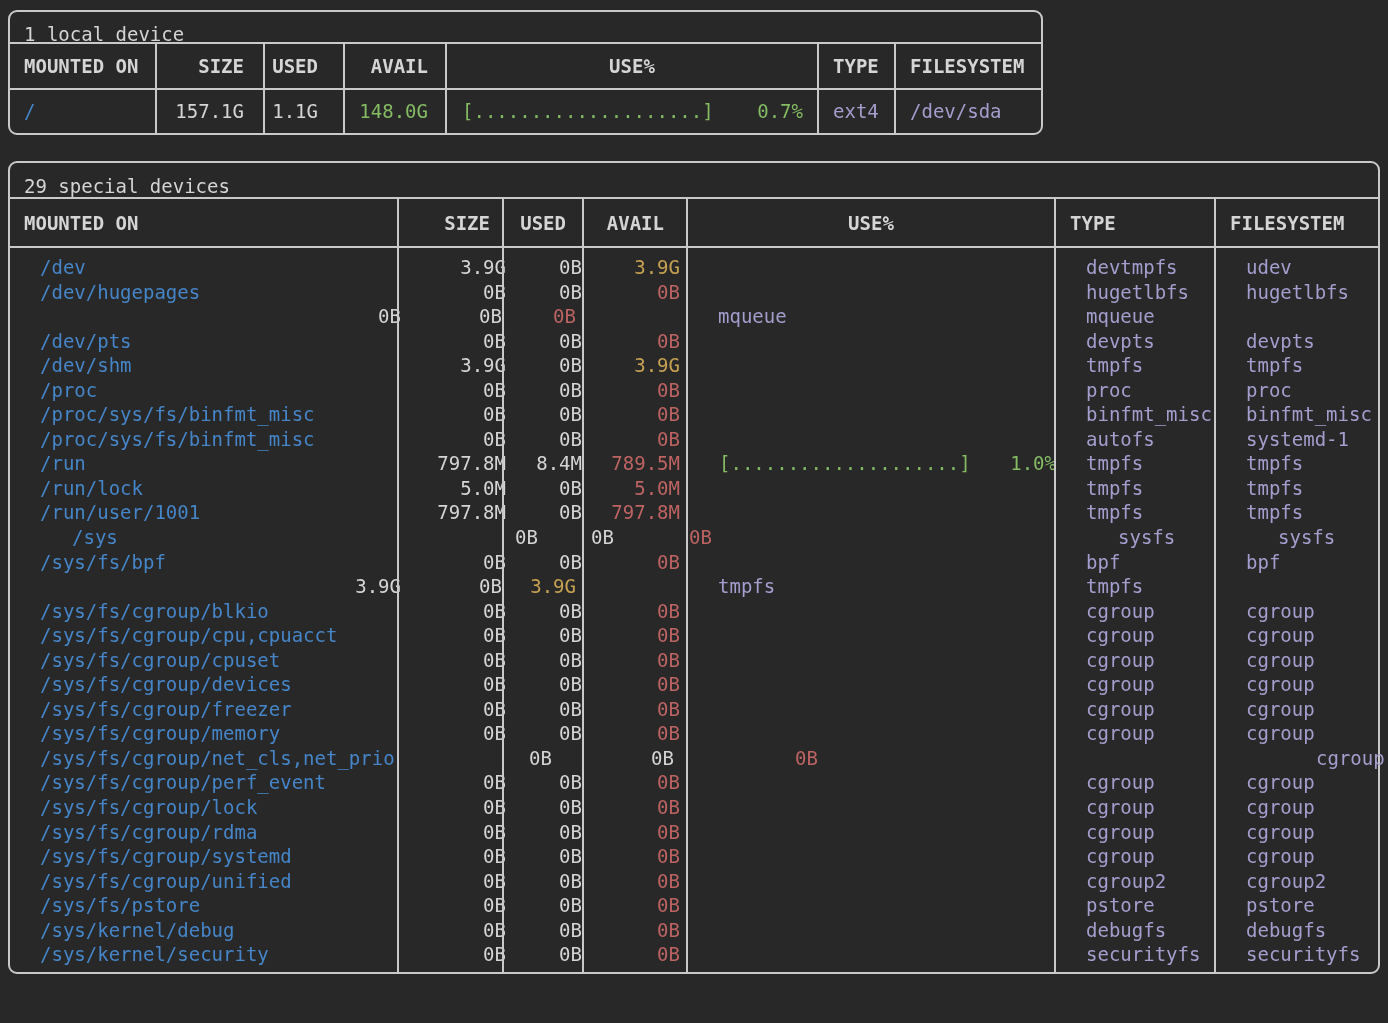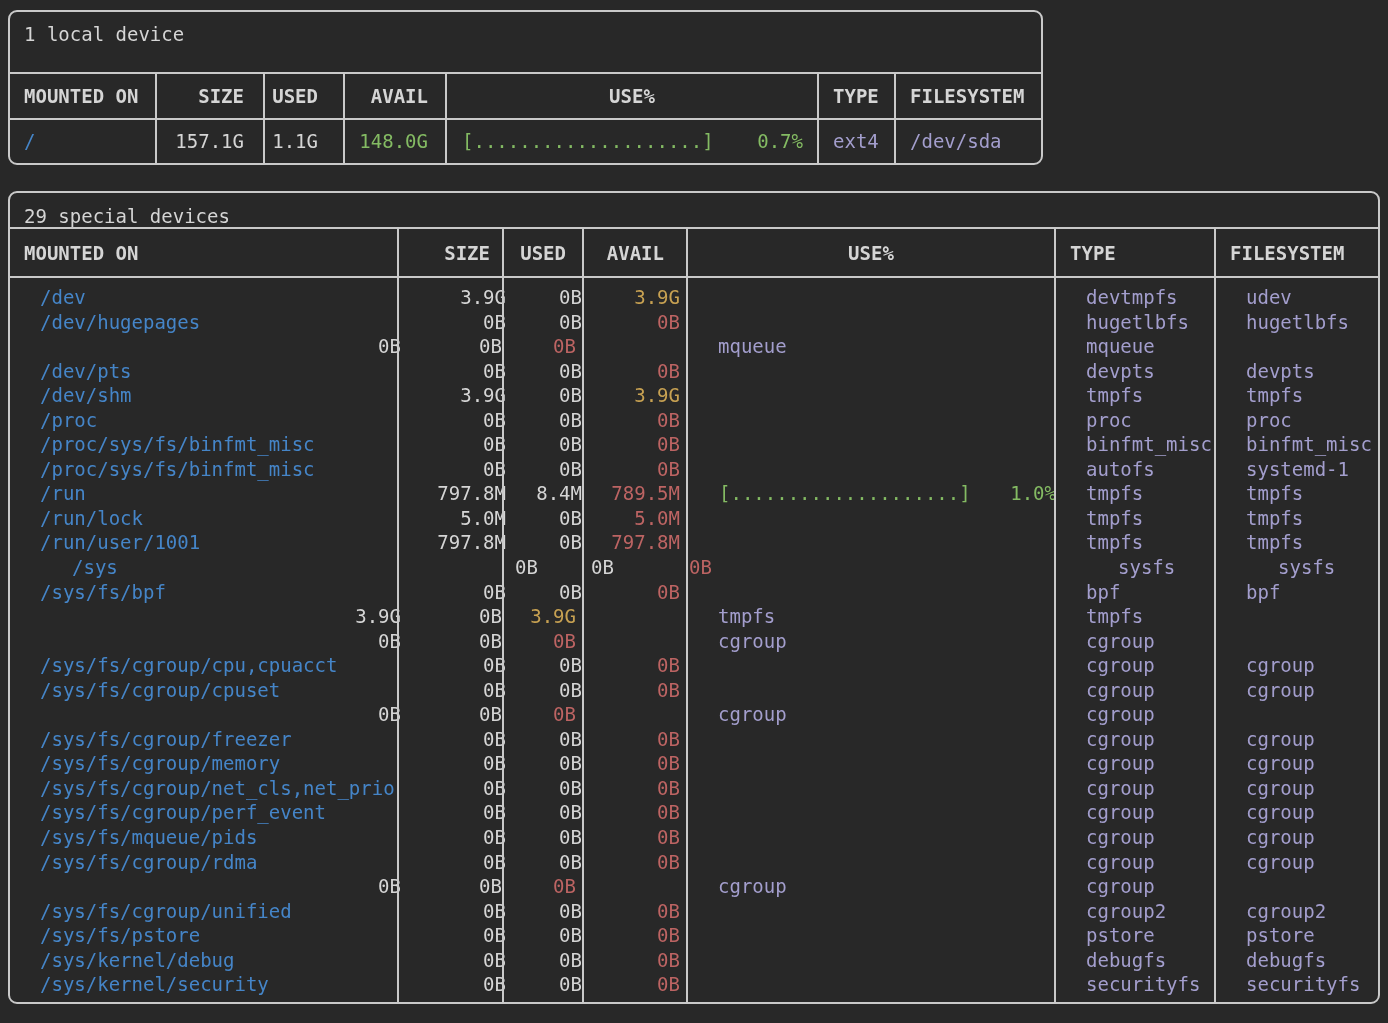--- a/index.html
+++ b/index.html
@@ -13,21 +13,21 @@
     width:1388px;height:1023px;overflow:hidden;
     background:var(--bg);
     font-family:"DejaVu Sans Mono",monospace;
     font-size:19px;color:var(--text);
   }
   .page{padding:10px 0 0 8px;}
   .panel{border:2px solid var(--border);border-radius:9px;}
   .panel.t1{width:1035px;}
   .panel.t2{width:1372px;margin-top:26px;}
   .title-row{padding-left:14px;border-bottom:2px solid var(--border);white-space:pre;}
-  .t1 .title-row{height:62px;line-height:45px;}
+  .t1 .title-row{height:32px;line-height:45px;}
   .t2 .title-row{height:36px;line-height:46px;}
   .grid-area{position:relative;}
   .header-row{display:grid;align-items:center;border-bottom:2px solid var(--border);font-weight:bold;}
   .t1 .header-row{height:46px;}
   .t2 .header-row{height:49px;}
   .hcell{white-space:pre;overflow:hidden;}
   .hcell.col0{padding-left:14px;}
   .hcell.col1,.hcell.col2,.hcell.col3{text-align:right;}
   .hcell.col4{text-align:center;}
   .hcell.col5,.hcell.col6{padding-left:15px;}
@@ -101,31 +101,31 @@
           <div class="row" style="grid-template-columns: 388px 105px 80px 104px 368px 160px 1fr;"><div class="cell mount">/dev/shm</div><div class="cell num c-size">3.9G</div><div class="cell num c-used">0B</div><div class="cell num c-avail yellow">3.9G</div><div class="cell use "></div><div class="cell type">tmpfs</div><div class="cell fs">tmpfs</div></div>
           <div class="row" style="grid-template-columns: 388px 105px 80px 104px 368px 160px 1fr;"><div class="cell mount">/proc</div><div class="cell num c-size">0B</div><div class="cell num c-used">0B</div><div class="cell num c-avail red">0B</div><div class="cell use "></div><div class="cell type">proc</div><div class="cell fs">proc</div></div>
           <div class="row" style="grid-template-columns: 388px 105px 80px 104px 368px 160px 1fr;"><div class="cell mount">/proc/sys/fs/binfmt_misc</div><div class="cell num c-size">0B</div><div class="cell num c-used">0B</div><div class="cell num c-avail red">0B</div><div class="cell use "></div><div class="cell type">binfmt_misc</div><div class="cell fs">binfmt_misc</div></div>
           <div class="row" style="grid-template-columns: 388px 105px 80px 104px 368px 160px 1fr;"><div class="cell mount">/proc/sys/fs/binfmt_misc</div><div class="cell num c-size">0B</div><div class="cell num c-used">0B</div><div class="cell num c-avail red">0B</div><div class="cell use "></div><div class="cell type">autofs</div><div class="cell fs">systemd-1</div></div>
           <div class="row" style="grid-template-columns: 388px 105px 80px 104px 368px 160px 1fr;"><div class="cell mount">/run</div><div class="cell num c-size">797.8M</div><div class="cell num c-used">8.4M</div><div class="cell num c-avail red">789.5M</div><div class="cell use green"><span class="bar">[....................]</span><span class="pct">1.0%</span></div><div class="cell type">tmpfs</div><div class="cell fs">tmpfs</div></div>
           <div class="row" style="grid-template-columns: 388px 105px 80px 104px 368px 160px 1fr;"><div class="cell mount">/run/lock</div><div class="cell num c-size">5.0M</div><div class="cell num c-used">0B</div><div class="cell num c-avail red">5.0M</div><div class="cell use "></div><div class="cell type">tmpfs</div><div class="cell fs">tmpfs</div></div>
           <div class="row" style="grid-template-columns: 388px 105px 80px 104px 368px 160px 1fr;"><div class="cell mount">/run/user/1001</div><div class="cell num c-size">797.8M</div><div class="cell num c-used">0B</div><div class="cell num c-avail red">797.8M</div><div class="cell use "></div><div class="cell type">tmpfs</div><div class="cell fs">tmpfs</div></div>
           <div class="row" style="grid-template-columns: 388px 105px 80px 104px 368px 160px 1fr; margin-left: 32px;"><div class="cell mount">/sys</div><div class="cell num c-size">0B</div><div class="cell num c-used">0B</div><div class="cell num c-avail red">0B</div><div class="cell use "></div><div class="cell type">sysfs</div><div class="cell fs">sysfs</div></div>
           <div class="row" style="grid-template-columns: 388px 105px 80px 104px 368px 160px 1fr;"><div class="cell mount">/sys/fs/bpf</div><div class="cell num c-size">0B</div><div class="cell num c-used">0B</div><div class="cell num c-avail red">0B</div><div class="cell use "></div><div class="cell type">bpf</div><div class="cell fs">bpf</div></div>
           <div class="row" style="grid-template-columns: 388px 105px 80px 104px 368px 160px 1fr;"><div class="cell num c-size">3.9G</div><div class="cell num c-used">0B</div><div class="cell num c-avail yellow">3.9G</div><div class="cell use "></div><div class="cell type">tmpfs</div><div class="cell fs">tmpfs</div></div>
-          <div class="row" style="grid-template-columns: 388px 105px 80px 104px 368px 160px 1fr;"><div class="cell num c-size">0B</div><div class="cell num c-used">0B</div><div class="cell num c-avail red">0B</div><div class="cell use "></div><div class="cell type">cgroup</div><div class="cell fs">cgroup</div></div>
+          <div class="row" style="grid-template-columns: 388px 105px 80px 104px 368px 160px 1fr;"><div class="cell mount">/sys/fs/cgroup/blkio</div><div class="cell num c-size">0B</div><div class="cell num c-used">0B</div><div class="cell num c-avail red">0B</div><div class="cell use "></div><div class="cell type">cgroup</div><div class="cell fs">cgroup</div></div>
           <div class="row" style="grid-template-columns: 388px 105px 80px 104px 368px 160px 1fr;"><div class="cell mount">/sys/fs/cgroup/cpu,cpuacct</div><div class="cell num c-size">0B</div><div class="cell num c-used">0B</div><div class="cell num c-avail red">0B</div><div class="cell use "></div><div class="cell type">cgroup</div><div class="cell fs">cgroup</div></div>
           <div class="row" style="grid-template-columns: 388px 105px 80px 104px 368px 160px 1fr;"><div class="cell mount">/sys/fs/cgroup/cpuset</div><div class="cell num c-size">0B</div><div class="cell num c-used">0B</div><div class="cell num c-avail red">0B</div><div class="cell use "></div><div class="cell type">cgroup</div><div class="cell fs">cgroup</div></div>
-          <div class="row" style="grid-template-columns: 388px 105px 80px 104px 368px 160px 1fr;"><div class="cell num c-size">0B</div><div class="cell num c-used">0B</div><div class="cell num c-avail red">0B</div><div class="cell use "></div><div class="cell type">cgroup</div><div class="cell fs">cgroup</div></div>
+          <div class="row" style="grid-template-columns: 388px 105px 80px 104px 368px 160px 1fr;"><div class="cell mount">/sys/fs/cgroup/devices</div><div class="cell num c-size">0B</div><div class="cell num c-used">0B</div><div class="cell num c-avail red">0B</div><div class="cell use "></div><div class="cell type">cgroup</div><div class="cell fs">cgroup</div></div>
           <div class="row" style="grid-template-columns: 388px 105px 80px 104px 368px 160px 1fr;"><div class="cell mount">/sys/fs/cgroup/freezer</div><div class="cell num c-size">0B</div><div class="cell num c-used">0B</div><div class="cell num c-avail red">0B</div><div class="cell use "></div><div class="cell type">cgroup</div><div class="cell fs">cgroup</div></div>
           <div class="row" style="grid-template-columns: 388px 105px 80px 104px 368px 160px 1fr;"><div class="cell mount">/sys/fs/cgroup/memory</div><div class="cell num c-size">0B</div><div class="cell num c-used">0B</div><div class="cell num c-avail red">0B</div><div class="cell use "></div><div class="cell type">cgroup</div><div class="cell fs">cgroup</div></div>
-          <div class="row" style="grid-template-columns: 388px 105px 80px 104px 368px 160px 1fr;"><div class="cell mount">/sys/fs/cgroup/net_cls,net_prio</div><div class="cell num c-size">0B</div><div class="cell num c-used">0B</div><div class="cell num c-avail red">0B</div><div class="cell use "></div><div class="cell type">cgroup</div><div class="cell fs">cgroup</div></div>
+          <div class="row" style="grid-template-columns: 388px 105px 80px 104px 368px 160px 1fr; gap: 46px;"><div class="cell mount">/sys/fs/cgroup/net_cls,net_prio</div><div class="cell num c-size">0B</div><div class="cell num c-used">0B</div><div class="cell num c-avail red">0B</div><div class="cell use "></div><div class="cell type">cgroup</div><div class="cell fs">cgroup</div></div>
           <div class="row" style="grid-template-columns: 388px 105px 80px 104px 368px 160px 1fr;"><div class="cell mount">/sys/fs/cgroup/perf_event</div><div class="cell num c-size">0B</div><div class="cell num c-used">0B</div><div class="cell num c-avail red">0B</div><div class="cell use "></div><div class="cell type">cgroup</div><div class="cell fs">cgroup</div></div>
-          <div class="row" style="grid-template-columns: 388px 105px 80px 104px 368px 160px 1fr;"><div class="cell mount">/sys/fs/mqueue/pids</div><div class="cell num c-size">0B</div><div class="cell num c-used">0B</div><div class="cell num c-avail red">0B</div><div class="cell use "></div><div class="cell type">cgroup</div><div class="cell fs">cgroup</div></div>
+          <div class="row" style="grid-template-columns: 388px 105px 80px 104px 368px 160px 1fr;"><div class="cell mount">/sys/fs/cgroup/lock</div><div class="cell num c-size">0B</div><div class="cell num c-used">0B</div><div class="cell num c-avail red">0B</div><div class="cell use "></div><div class="cell type">cgroup</div><div class="cell fs">cgroup</div></div>
           <div class="row" style="grid-template-columns: 388px 105px 80px 104px 368px 160px 1fr;"><div class="cell mount">/sys/fs/cgroup/rdma</div><div class="cell num c-size">0B</div><div class="cell num c-used">0B</div><div class="cell num c-avail red">0B</div><div class="cell use "></div><div class="cell type">cgroup</div><div class="cell fs">cgroup</div></div>
-          <div class="row" style="grid-template-columns: 388px 105px 80px 104px 368px 160px 1fr;"><div class="cell num c-size">0B</div><div class="cell num c-used">0B</div><div class="cell num c-avail red">0B</div><div class="cell use "></div><div class="cell type">cgroup</div><div class="cell fs">cgroup</div></div>
+          <div class="row" style="grid-template-columns: 388px 105px 80px 104px 368px 160px 1fr;"><div class="cell mount">/sys/fs/cgroup/systemd</div><div class="cell num c-size">0B</div><div class="cell num c-used">0B</div><div class="cell num c-avail red">0B</div><div class="cell use "></div><div class="cell type">cgroup</div><div class="cell fs">cgroup</div></div>
           <div class="row" style="grid-template-columns: 388px 105px 80px 104px 368px 160px 1fr;"><div class="cell mount">/sys/fs/cgroup/unified</div><div class="cell num c-size">0B</div><div class="cell num c-used">0B</div><div class="cell num c-avail red">0B</div><div class="cell use "></div><div class="cell type">cgroup2</div><div class="cell fs">cgroup2</div></div>
           <div class="row" style="grid-template-columns: 388px 105px 80px 104px 368px 160px 1fr;"><div class="cell mount">/sys/fs/pstore</div><div class="cell num c-size">0B</div><div class="cell num c-used">0B</div><div class="cell num c-avail red">0B</div><div class="cell use "></div><div class="cell type">pstore</div><div class="cell fs">pstore</div></div>
           <div class="row" style="grid-template-columns: 388px 105px 80px 104px 368px 160px 1fr;"><div class="cell mount">/sys/kernel/debug</div><div class="cell num c-size">0B</div><div class="cell num c-used">0B</div><div class="cell num c-avail red">0B</div><div class="cell use "></div><div class="cell type">debugfs</div><div class="cell fs">debugfs</div></div>
           <div class="row" style="grid-template-columns: 388px 105px 80px 104px 368px 160px 1fr;"><div class="cell mount">/sys/kernel/security</div><div class="cell num c-size">0B</div><div class="cell num c-used">0B</div><div class="cell num c-avail red">0B</div><div class="cell use "></div><div class="cell type">securityfs</div><div class="cell fs">securityfs</div></div>
         </div>
     <div class="vline" style="left: 387px;"></div>
         <div class="vline" style="left: 492px;"></div>
         <div class="vline" style="left: 572px;"></div>
         <div class="vline" style="left: 676px;"></div>
         <div class="vline" style="left: 1044px;"></div>

